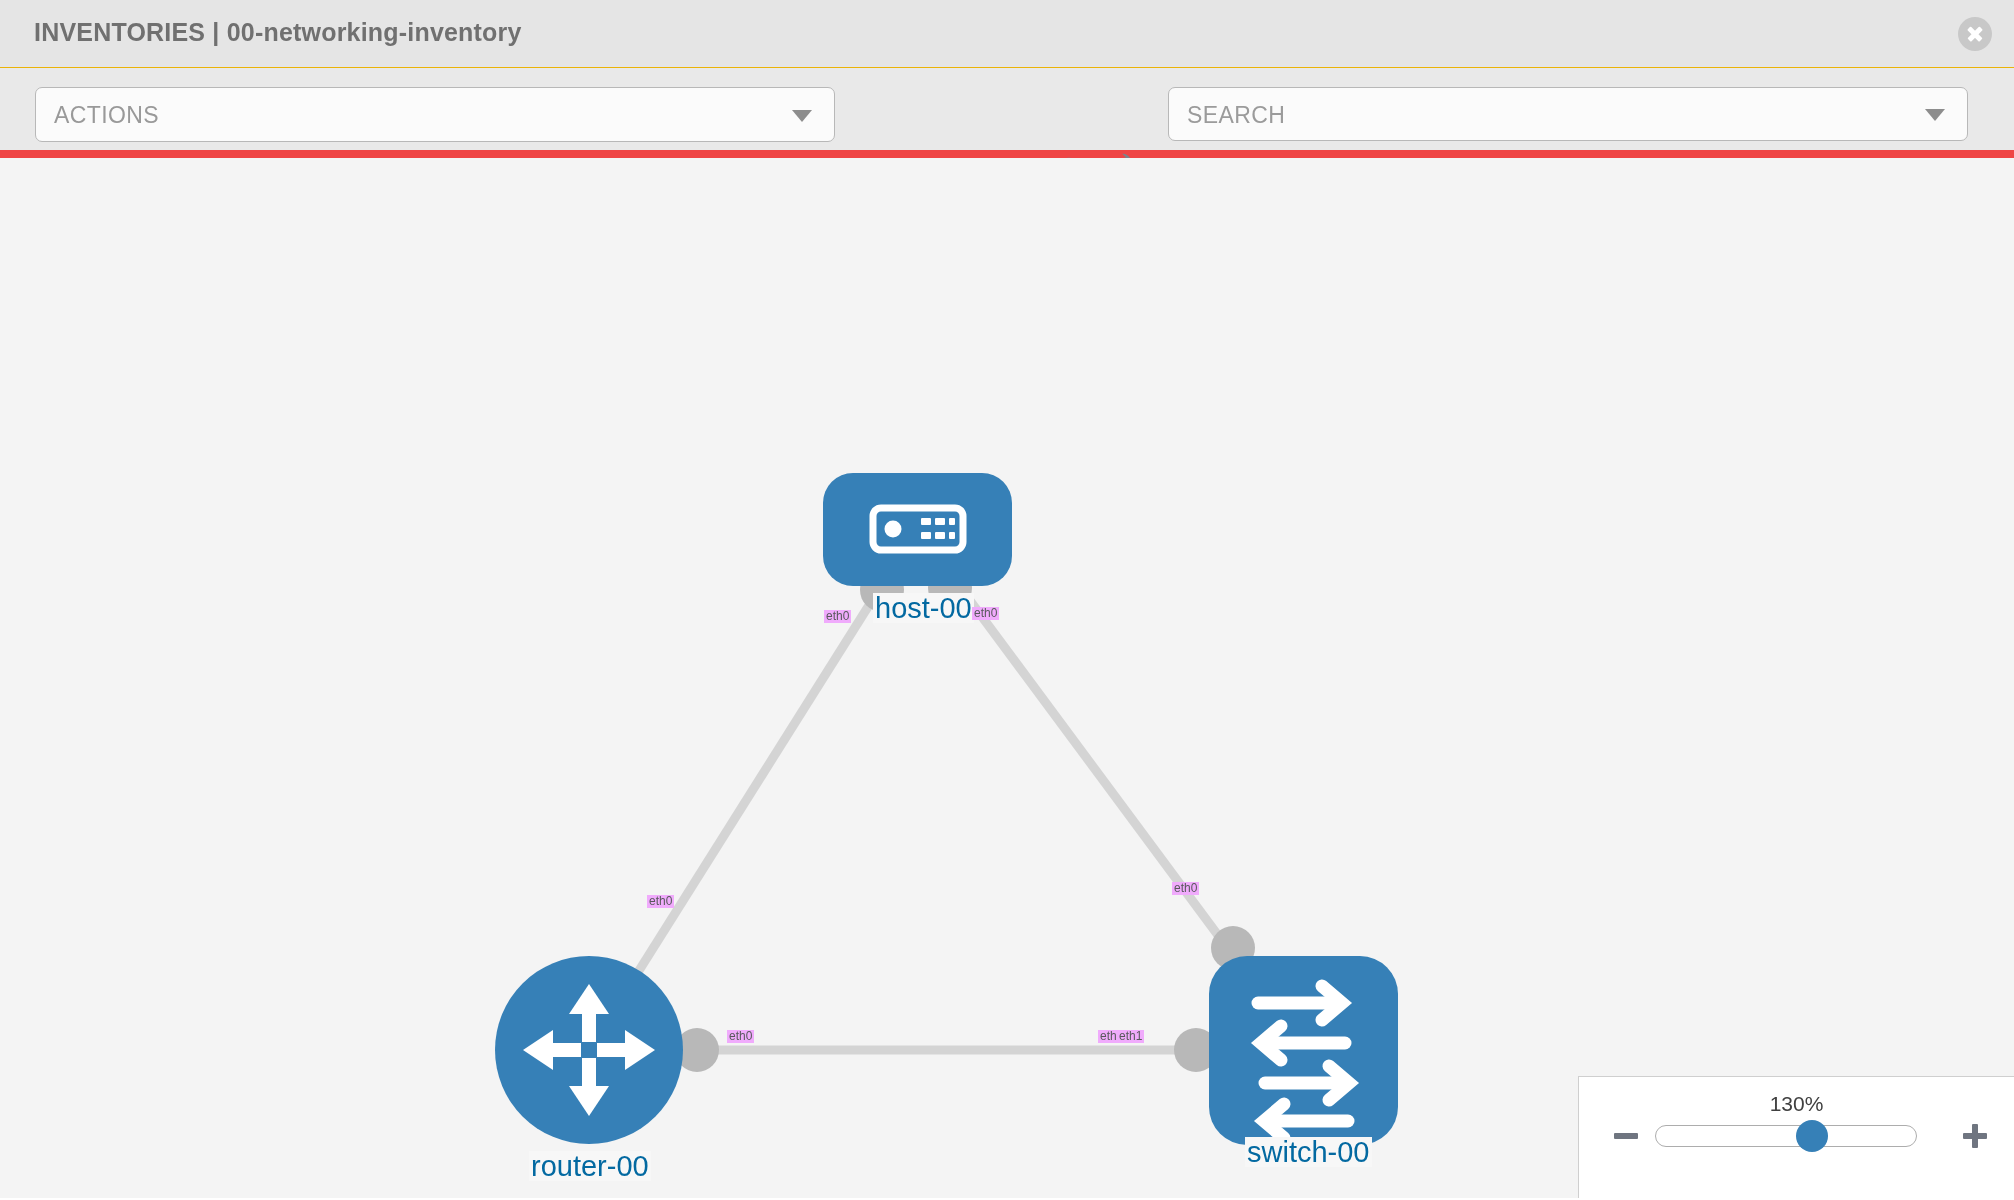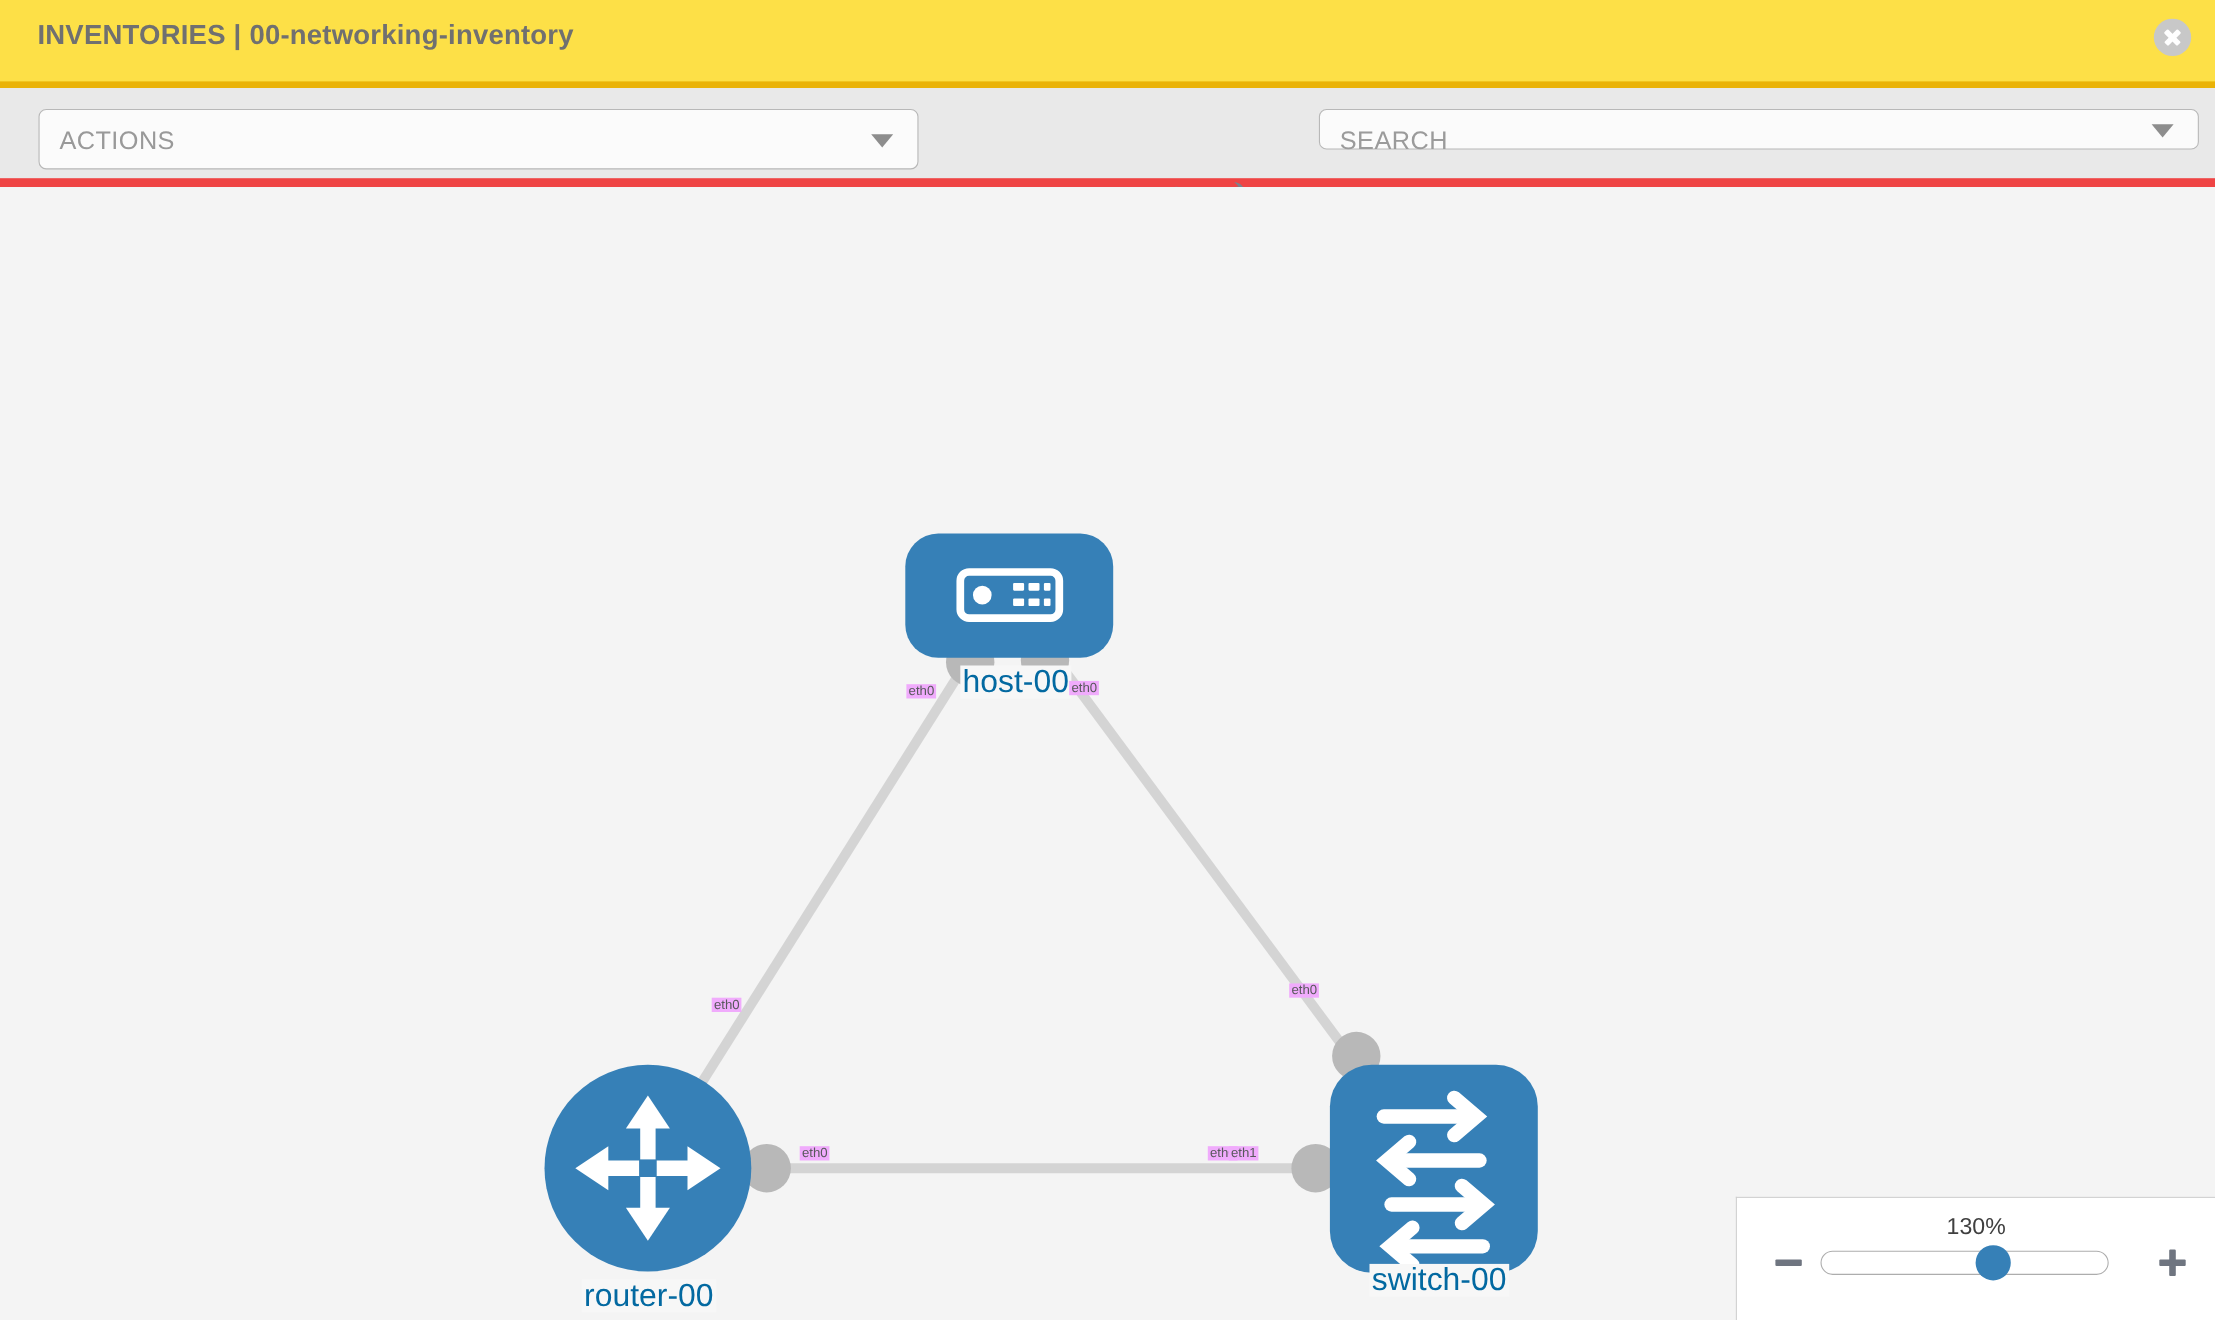--- a/index.html
+++ b/index.html
@@ -11,23 +11,23 @@
     width: 2014px;
     height: 1200px;
     overflow: hidden;
     font-family: "Liberation Sans", sans-serif;
     -webkit-font-smoothing: antialiased;
   }
 
   
   .header {
     position: relative;
-    height: 80px;
-    background: #fde047;
-    border-bottom: 6px solid #eab308;
+    height: 68px;
+    background: #e5e5e5;
+    border-bottom: 1px solid #eab308;
     box-sizing: border-box;
   }
   .header-title {
     position: absolute;
     left: 34px;
     top: 18px;
     font-size: 25px;
     font-weight: bold;
     color: #707070;
     letter-spacing: 0.2px;
@@ -102,24 +102,24 @@
     width: 46px;
     height: 46px;
     cursor: pointer;
   }
   .tool-icon svg { display: block; width: 46px; height: 46px; }
   .icon-wrench { left: 1038px; top: 83px; }
   .icon-key    { left: 1108px; top: 83px; }
 
   .search-select {
     position: absolute;
-    left: 1199px;
+    left: 1168px;
     top: 19px;
     width: 800px;
-    height: 37px;
+    height: 54px;
     background: #fbfbfb;
     border: 1px solid #b8b8b8;
     border-radius: 7px;
     box-sizing: border-box;
     cursor: text;
   }
   .search-select .sel-label {
     position: absolute;
     left: 18px;
     top: 14px;

